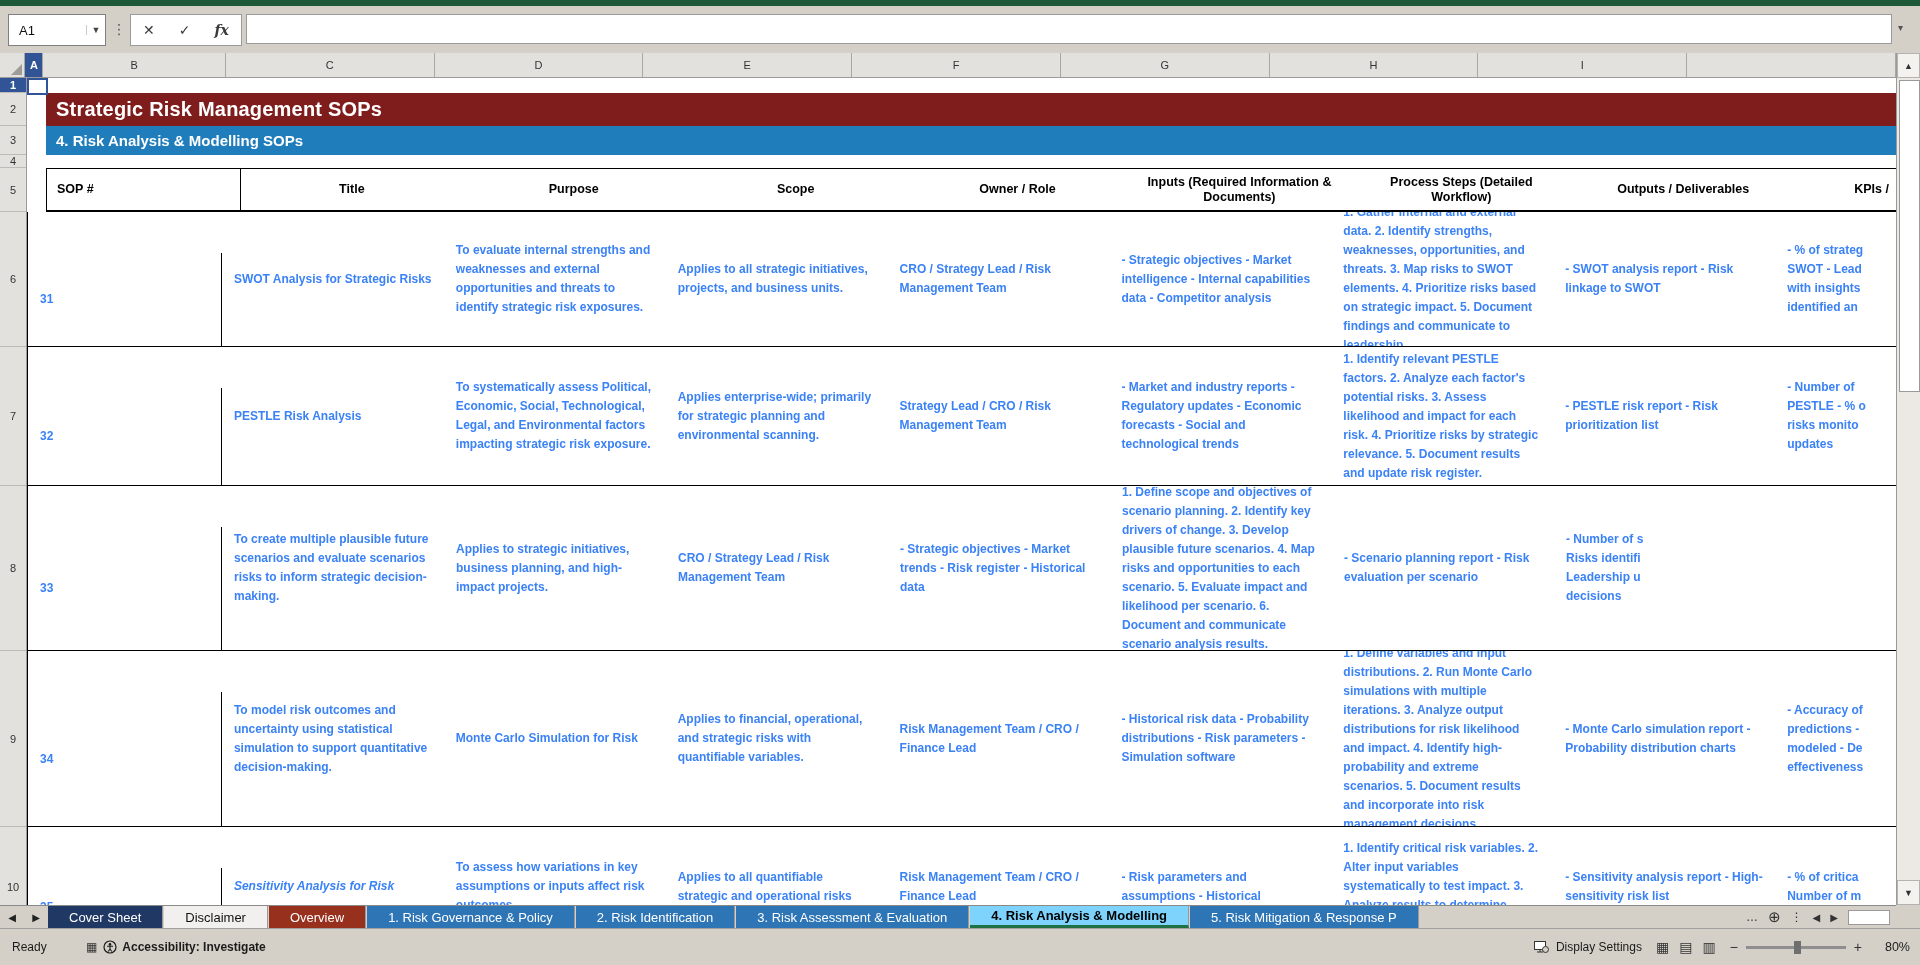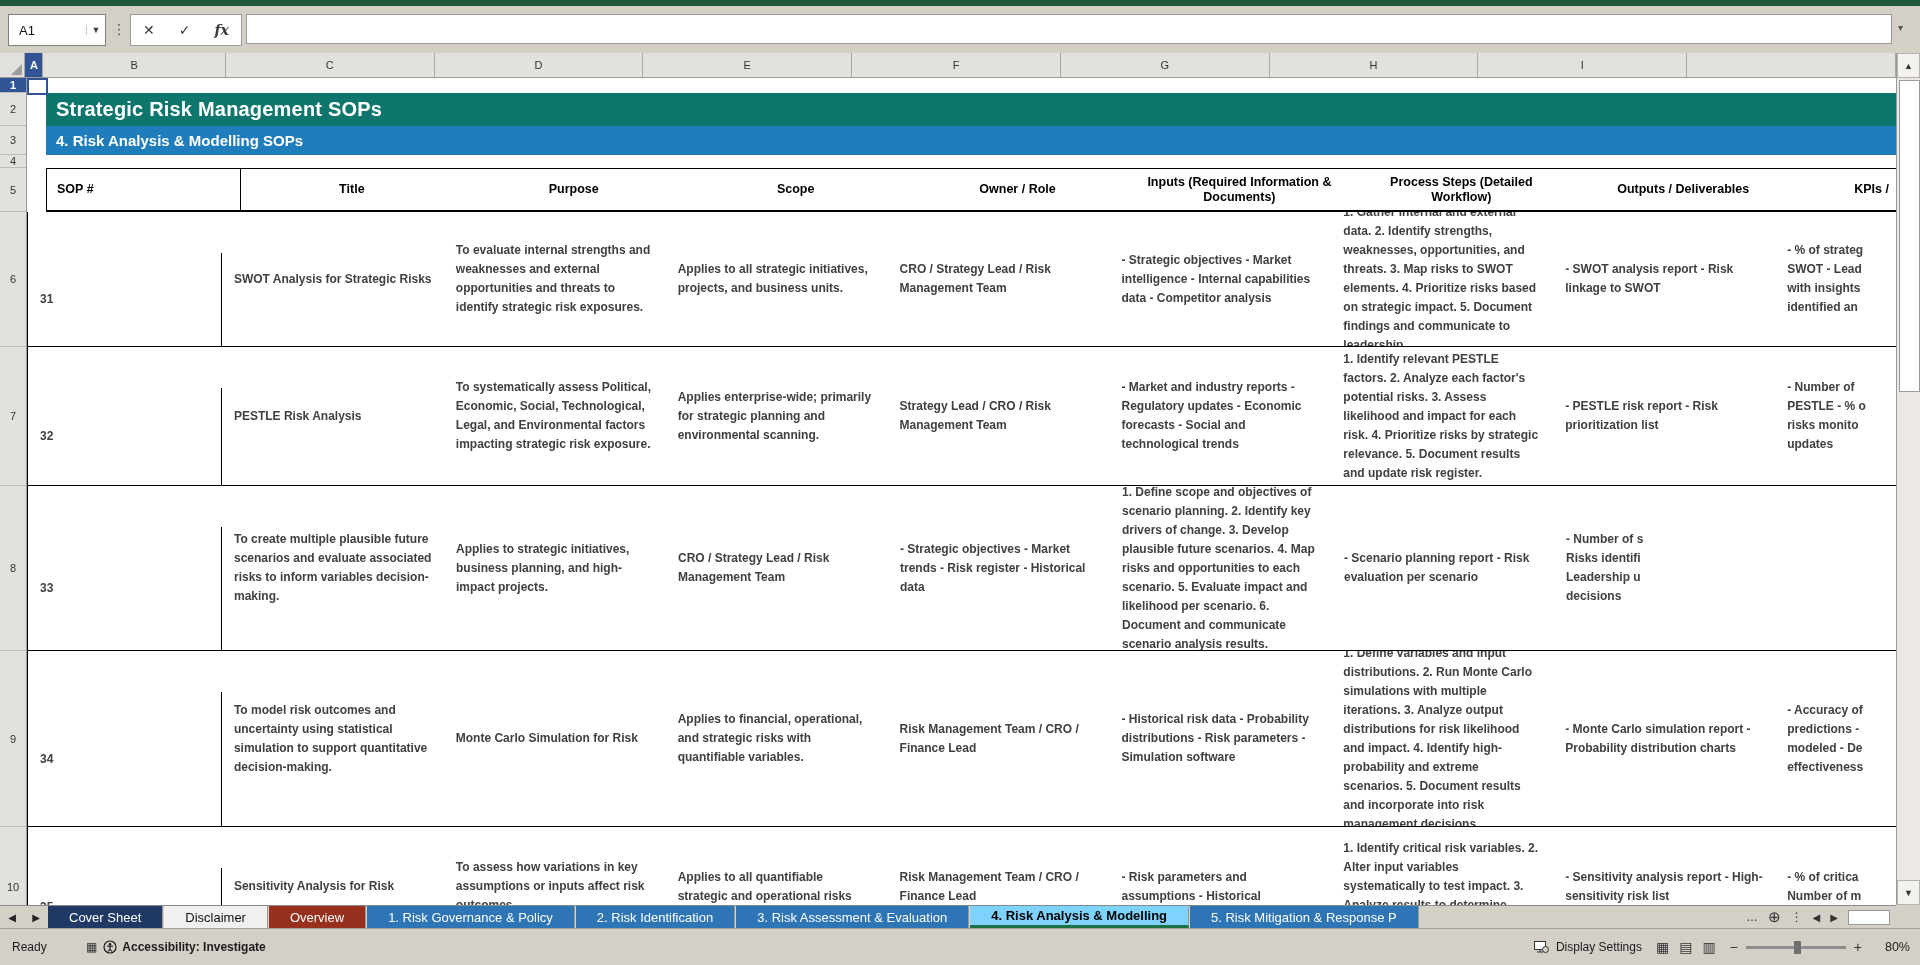--- a/index.html
+++ b/index.html
@@ -30,33 +30,33 @@
   .colcell.sel{background:#305496;color:#fff;font-weight:bold;}
   
   #gutter{top:78px;left:0;width:27px;height:827px;background:#E3E1DD;border-right:1px solid #9a9a9a;box-sizing:border-box;overflow:hidden;}
   .rowcell{width:100%;box-sizing:border-box;border-bottom:1px solid #bdbbb7;display:flex;align-items:center;justify-content:center;
            font-size:11px;color:#333;}
   .rowcell.sel{background:#305496;color:#fff;font-weight:bold;}
   
   #content{top:78px;left:27px;width:1869px;height:827px;background:#fff;overflow:hidden;}
   #selbox{left:0;top:0;width:17px;height:13px;border:2px solid #305496;background:#fff;}
   .rowband{margin-left:19px;box-sizing:border-box;}
-  #banner-title{height:33px;background:#0f766e;color:#fff;display:flex;align-items:center;
+  #banner-title{height:33px;background:#7f1d1d;color:#fff;display:flex;align-items:center;
                 font-size:20px;font-weight:bold;padding-left:10px;letter-spacing:.2px;}
   #banner-sub{height:29px;background:#1F7DBC;color:#fff;display:flex;align-items:center;
               font-size:15px;font-weight:bold;padding-left:10px;}
   #thead{height:44px;display:flex;width:1970px;border-top:1px solid #000;border-bottom:2px solid #000;
          box-sizing:border-box;border-left:1px solid #000;}
   .hcell{box-sizing:border-box;display:flex;align-items:center;justify-content:center;text-align:center;
          font-size:12.5px;font-weight:bold;color:#000;line-height:15px;padding:0 8px;}
   .hcell.left{justify-content:flex-start;text-align:left;padding-left:10px;}
   .hcell.kpi{justify-content:flex-start;text-align:left;padding-left:60px;}
   .drow{display:flex;width:1970px;border-bottom:1px solid #000;box-sizing:border-box;border-left:1px solid #000;background:#fff;}
   .dcell{box-sizing:border-box;display:flex;align-items:center;overflow:hidden;padding:0 12px;}
-  .dcell .txt{font-size:12px;font-weight:600;color:#404040;line-height:19px;}
+  .dcell .txt{font-size:12px;font-weight:600;color:#3b82f6;line-height:19px;}
   .dcell.bline{border-right:1px solid #000;margin-top:41px;}
   .kline{white-space:nowrap;}
   
   #vscroll{top:53px;left:1896px;width:24px;height:852px;background:#ECE9E4;border-left:1px solid #9a9a9a;box-sizing:border-box;}
   .varrow{position:absolute;left:0;width:100%;height:25px;display:flex;align-items:center;justify-content:center;
           font-size:9px;color:#333;background:#F4F2EE;border:1px solid #b5b3af;box-sizing:border-box;}
   #vthumb{position:absolute;left:2px;top:27px;width:19px;height:310px;background:#fff;border:1px solid #9a9a9a;}
   
   #tabstrip{top:905px;left:0;width:1896px;height:23px;background:#D4D0C8;border-top:1px solid #8a8a8a;
             display:flex;align-items:stretch;box-sizing:border-box;}
@@ -221,21 +221,21 @@
             <div class="kline">risks monito</div>
             <div class="kline">updates</div>
           </div>
         </div>
       </div>
       <div class="drow" style="height: 165px;">
         <div class="dcell bline" style="width: 194px;">
           <div class="txt">33</div>
         </div>
         <div class="dcell" style="width: 222px;">
-          <div class="txt">To create multiple plausible future scenarios and evaluate associated risks to inform variables decision-making.</div>
+          <div class="txt">To create multiple plausible future scenarios and evaluate scenarios risks to inform strategic decision-making.</div>
         </div>
         <div class="dcell" style="width: 222px;">
           <div class="txt">Applies to strategic initiatives, business planning, and high-impact projects.</div>
         </div>
         <div class="dcell" style="width: 222px;">
           <div class="txt">CRO / Strategy Lead / Risk Management Team</div>
         </div>
         <div class="dcell" style="width: 222px;">
           <div class="txt">- Strategic objectives - Market trends - Risk register - Historical data</div>
         </div>
@@ -285,21 +285,21 @@
             <div class="kline">predictions -</div>
             <div class="kline">modeled - De</div>
             <div class="kline">effectiveness</div>
           </div>
         </div>
       </div>
       <div class="drow" style="height: 120px;">
         <div class="dcell bline" style="width: 194px;">
           <div class="txt">35</div>
         </div>
-        <div class="dcell" style="width: 222px;">
+        <div class="dcell" style="width: 222px; font-style: italic;">
           <div class="txt">Sensitivity Analysis for Risk</div>
         </div>
         <div class="dcell" style="width: 222px;">
           <div class="txt">To assess how variations in key assumptions or inputs affect risk outcomes.</div>
         </div>
         <div class="dcell" style="width: 222px;">
           <div class="txt">Applies to all quantifiable strategic and operational risks</div>
         </div>
         <div class="dcell" style="width: 222px;">
           <div class="txt">Risk Management Team / CRO / Finance Lead</div>

